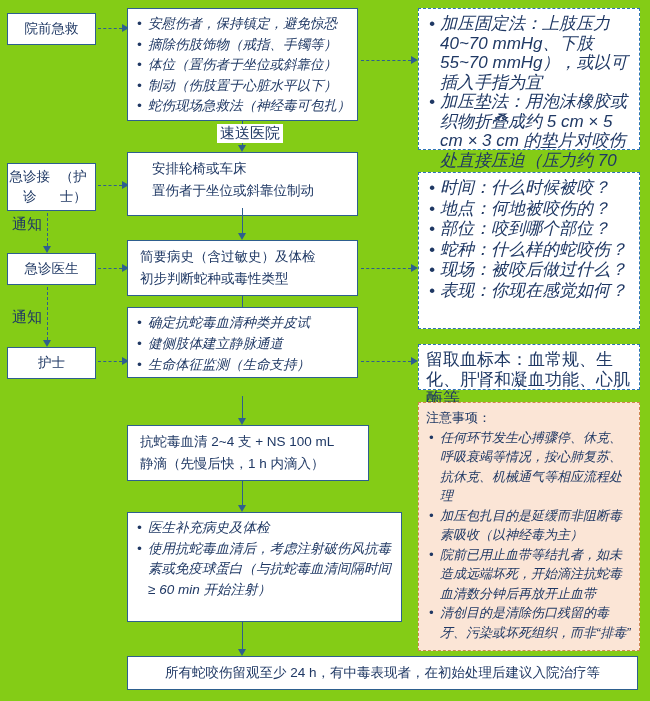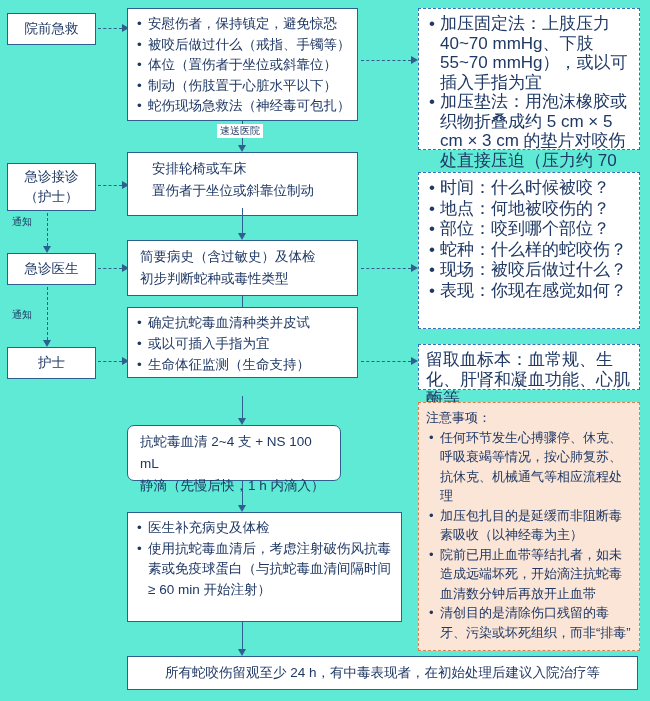--- a/index.html
+++ b/index.html
@@ -1,62 +1,62 @@
 <!DOCTYPE html>
 <html><head>
 <meta charset="utf-8">
 <style>
   html,body{margin:0;padding:0;background:#ffffff;}
   body{font-family:"Liberation Sans","DejaVu Sans",sans-serif;}
-  #canvas{position:relative;width:650px;height:701px;background:#5eead4;overflow:hidden;color:#1f3864;}
+  #canvas{position:relative;width:650px;height:701px;background:#84cc16;overflow:hidden;color:#1f3864;}
 
   
   .box{position:absolute;border:1.5px solid #2e5f8e;background:#ffffff;box-sizing:border-box;
        font-size:13.5px;line-height:22px;color:#1f3864;}
   .box.center{display:flex;align-items:center;justify-content:center;text-align:center;}
 
   
   .dbox{position:absolute;border:1.5px dashed #2e74b5;background:#ffffff;box-sizing:border-box;
         font-size:17px;line-height:19.5px;color:#1f3864;padding:5px 7px;}
 
   
   .nbox{position:absolute;border:1.5px dashed #d08452;background:#fbe5d6;box-sizing:border-box;
         font-size:13px;line-height:19.5px;color:#1f3864;padding:5px 7px;}
 
   
-  .bi{position:relative;padding-left:14px;}
+  .bi{position:relative;padding-left:14px;font-style:italic;}
   .bi::before{content:"\2022";position:absolute;left:3px;top:0;color:#1f3864;}
 
   
   .harrow{position:absolute;height:0;border-top:1.5px dashed #2e5f8e;}
   .harrow::after{content:"";position:absolute;right:-7px;top:-4.75px;width:0;height:0;
                  border-left:7px solid #2e5f8e;border-top:4px solid transparent;border-bottom:4px solid transparent;}
 
   
   .vdash{position:absolute;width:0;border-left:1.5px dashed #2e5f8e;}
   .vdash::after{content:"";position:absolute;bottom:-7px;left:-4.75px;width:0;height:0;
                 border-top:7px solid #2e5f8e;border-left:4px solid transparent;border-right:4px solid transparent;}
 
   
   .vsolid{position:absolute;width:0;border-left:1.5px solid #2e5f8e;}
   .vsolid::after{content:"";position:absolute;bottom:-7px;left:-4.75px;width:0;height:0;
                  border-top:7px solid #2e5f8e;border-left:4px solid transparent;border-right:4px solid transparent;}
 
-  .flabel{position:absolute;font-size:10px;color:#1f3864;background:#ffffff;padding:0 3px;white-space:nowrap;}
+  .flabel{position:absolute;font-size:15px;color:#1f3864;background:#ffffff;padding:0 3px;white-space:nowrap;}
 </style>
 </head>
 <body>
 
 <div id="canvas">
 
   <div class="box center" style="left:7px;top:13px;width:89px;height:32px;">
     <span>院前急救</span>
   </div>
 
-  <div class="box center" style="left:7px;top:163px;width:89px;height:48px;line-height:20px;flex-direction:column;">
+  <div class="box center" style="left:7px;top:163px;width:89px;height:48px;line-height:20px;flex-direction:row;">
     <span>急诊接诊</span>
     <span>（护士）</span>
   </div>
 
   <div class="box center" style="left:7px;top:253px;width:89px;height:32px;">
     <span>急诊医生</span>
   </div>
 
   <div class="box center" style="left:7px;top:347px;width:89px;height:32px;">
     <span>护士</span>
@@ -72,21 +72,21 @@
   <div class="harrow" style="left:98px;top:185px;width:24px;"></div>
   <div class="harrow" style="left:98px;top:268px;width:24px;"></div>
   <div class="harrow" style="left:98px;top:361px;width:24px;"></div>
 
   <div class="harrow" style="left:361px;top:60px;width:50px;"></div>
   <div class="harrow" style="left:361px;top:268px;width:50px;"></div>
   <div class="harrow" style="left:361px;top:361px;width:50px;"></div>
 
   <div class="box" style="left:127px;top:8px;width:231px;height:113px;padding:5px 6px;line-height:20.5px;">
     <div class="bi"><span>安慰伤者，保持镇定，避免惊恐</span></div>
-    <div class="bi"><span>被咬后做过什么（戒指、手镯等）</span></div>
+    <div class="bi"><span>摘除伤肢饰物（戒指、手镯等）</span></div>
     <div class="bi"><span>体位（置伤者于坐位或斜靠位）</span></div>
     <div class="bi"><span>制动（伤肢置于心脏水平以下）</span></div>
     <div class="bi"><span>蛇伤现场急救法（神经毒可包扎）</span></div>
   </div>
 
   <div class="vsolid" style="left:242px;top:121px;height:24px;"></div>
   <span class="flabel" style="left:217px;top:124px;">速送医院</span>
 
   <div class="box" style="left:127px;top:152px;width:231px;height:64px;padding:5px 6px 0 24px;">
     <div>安排轮椅或车床</div>
@@ -97,27 +97,27 @@
 
   <div class="box" style="left:127px;top:240px;width:231px;height:56px;padding:5px 6px 0 12px;">
     <div>简要病史（含过敏史）及体检</div>
     <div>初步判断蛇种或毒性类型</div>
   </div>
 
   <div class="vsolid" style="left:242px;top:296px;height:22px;"></div>
 
   <div class="box" style="left:127px;top:307px;width:231px;height:71px;padding:4px 6px;line-height:21px;">
     <div class="bi"><span>确定抗蛇毒血清种类并皮试</span></div>
-    <div class="bi"><span>或以可插入手指为宜</span></div>
+    <div class="bi"><span>健侧肢体建立静脉通道</span></div>
     <div class="bi"><span>生命体征监测（生命支持）</span></div>
   </div>
 
   <div class="vsolid" style="left:242px;top:396px;height:22px;"></div>
 
-  <div class="box" style="left:127px;top:425px;width:214px;height:56px;padding:5px 6px 0 12px;border-radius:7px;">
+  <div class="box" style="left:127px;top:425px;width:242px;height:56px;padding:5px 6px 0 12px;">
     <div>抗蛇毒血清 2~4 支 + NS 100 mL</div>
     <div>静滴（先慢后快，1 h 内滴入）</div>
   </div>
 
   <div class="vsolid" style="left:242px;top:481px;height:24px;"></div>
 
   <div class="box" style="left:127px;top:512px;width:275px;height:110px;padding:5px 6px;line-height:20.5px;">
     <div class="bi"><span>医生补充病史及体检</span></div>
     <div class="bi"><span>使用抗蛇毒血清后，考虑注射破伤风抗毒素或免疫球蛋白（与抗蛇毒血清间隔时间 ≥ 60 min 开始注射）</span></div>
   </div>

